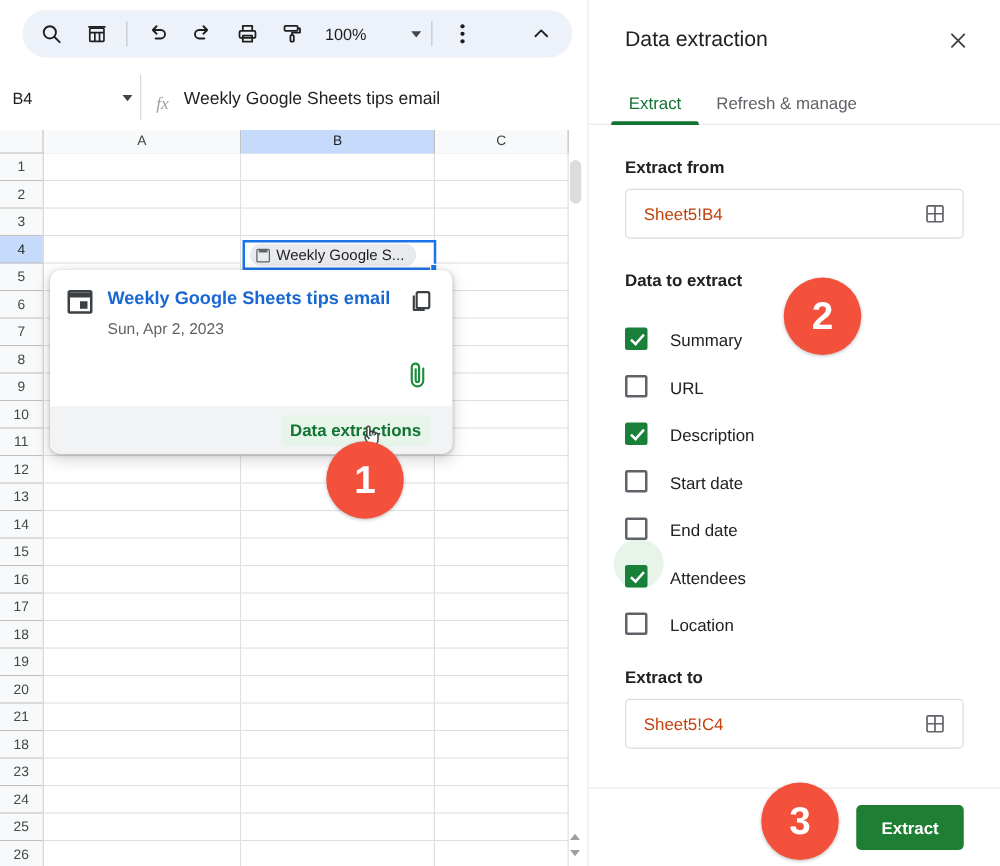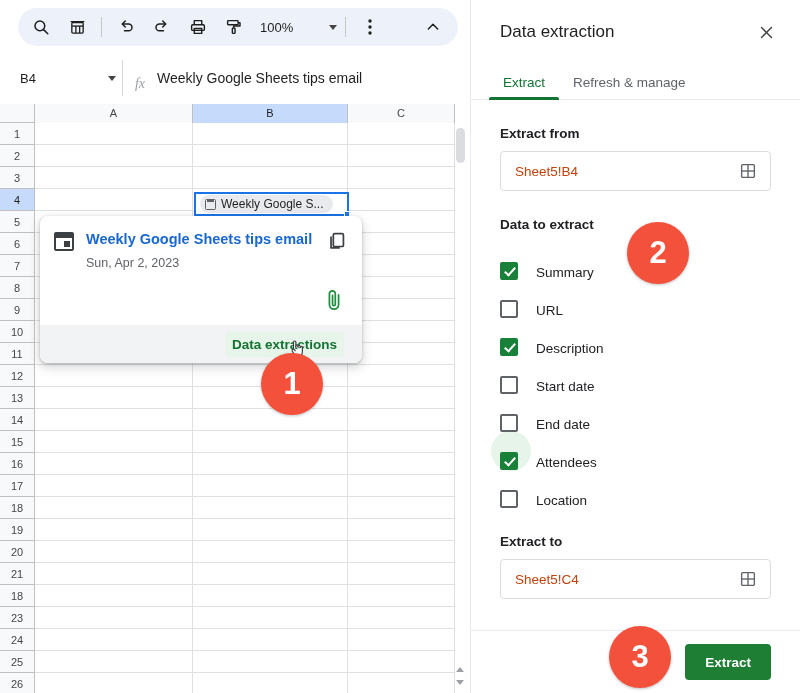--- a/index.html
+++ b/index.html
@@ -52,21 +52,21 @@
     width: 0; height: 0;
     border-left: 4px solid transparent;
     border-right: 4px solid transparent;
     border-top: 5px solid #444;
   }
   .tb-spacer { flex: 1; }
   .tb-collapse { margin-right: 10px; }
 
   
   .formula-bar {
-    position: absolute; left: 10px; top: 52px;
+    position: absolute; left: 0; top: 52px;
     width: 470px; height: 52px;
     display: flex; align-items: center;
     background: #fff;
   }
   .name-box {
     width: 96px; margin-left: 10px;
     display: flex; align-items: center; justify-content: space-between;
     font-size: 13px; color: #1f1f1f;
     cursor: text;
   }

